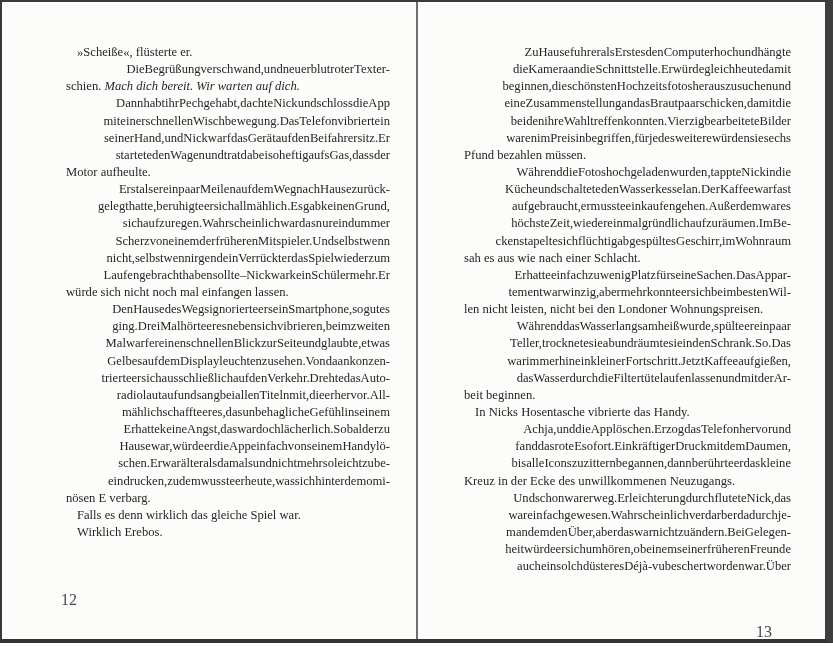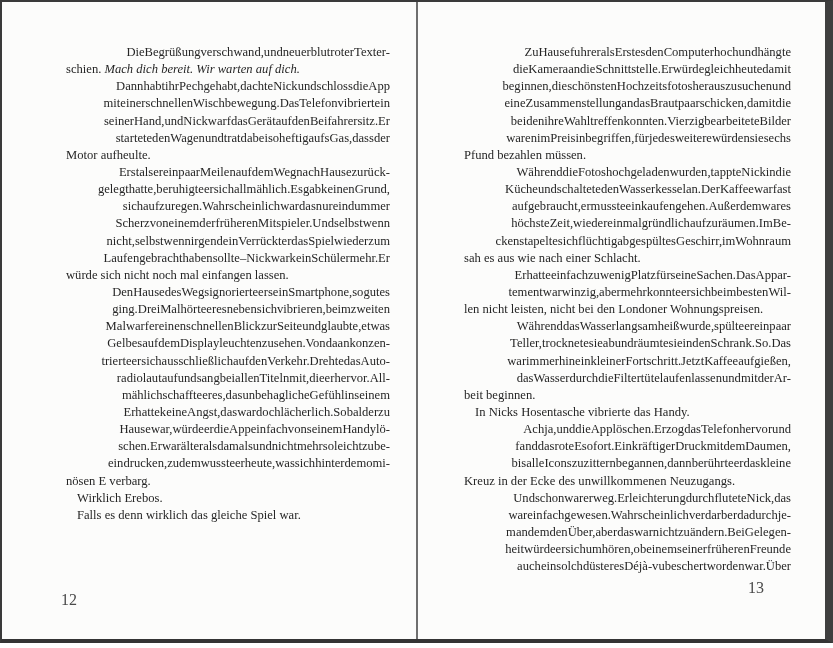--- a/index.html
+++ b/index.html
@@ -25,30 +25,31 @@
   .page.right{left:462px;width:327px;}
   .line{
     height:17.15px;line-height:17.15px;font-size:12.6px;
     color:#262626;overflow:hidden;white-space:nowrap;
   }
   .line.just{display:flex;justify-content:flex-end;white-space:normal;}
   .line.ind{padding-left:11px;box-sizing:border-box;}
   .it{font-style:italic;}
   .pagenum{position:absolute;font-size:16px;color:#4a4a4a;}
   .pn-left{left:59px;top:589px;}
-  .pn-right{left:738px;top:577px;width:32px;text-align:center;}
+  .pn-right{left:738px;top:621px;width:32px;text-align:right;}
 </style>
 </head>
 <body>
 
 <div class="scan">
   <div class="divider"></div>
 
   <div class="page left">
     <div id="left-lines">
+        <div class="line ind"><span>»Scheiße«, flüsterte er.</span></div>
         <div class="line just ind">
           <span>Die</span>
           <span>Begrüßung</span>
           <span>verschwand,</span>
           <span>und</span>
           <span>neuer</span>
           <span>blutroter</span>
           <span>Text</span>
           <span>er-</span>
         </div>
@@ -313,22 +314,22 @@
           <span>wusste</span>
           <span>er</span>
           <span>heute,</span>
           <span>was</span>
           <span>sich</span>
           <span>hinter</span>
           <span>dem</span>
           <span>omi-</span>
         </div>
         <div class="line"><span>nösen E verbarg.</span></div>
+        <div class="line ind"><span>Falls es denn wirklich das gleiche Spiel war.</span></div>
         <div class="line ind"><span>Wirklich Erebos.</span></div>
-        <div class="line ind"><span>Falls es denn wirklich das gleiche Spiel war.</span></div>
       </div>
   </div>
 
   <div class="page right">
     <div id="right-lines">
         <div class="line just">
           <span>Zu</span>
           <span>Hause</span>
           <span>fuhr</span>
           <span>er</span>

